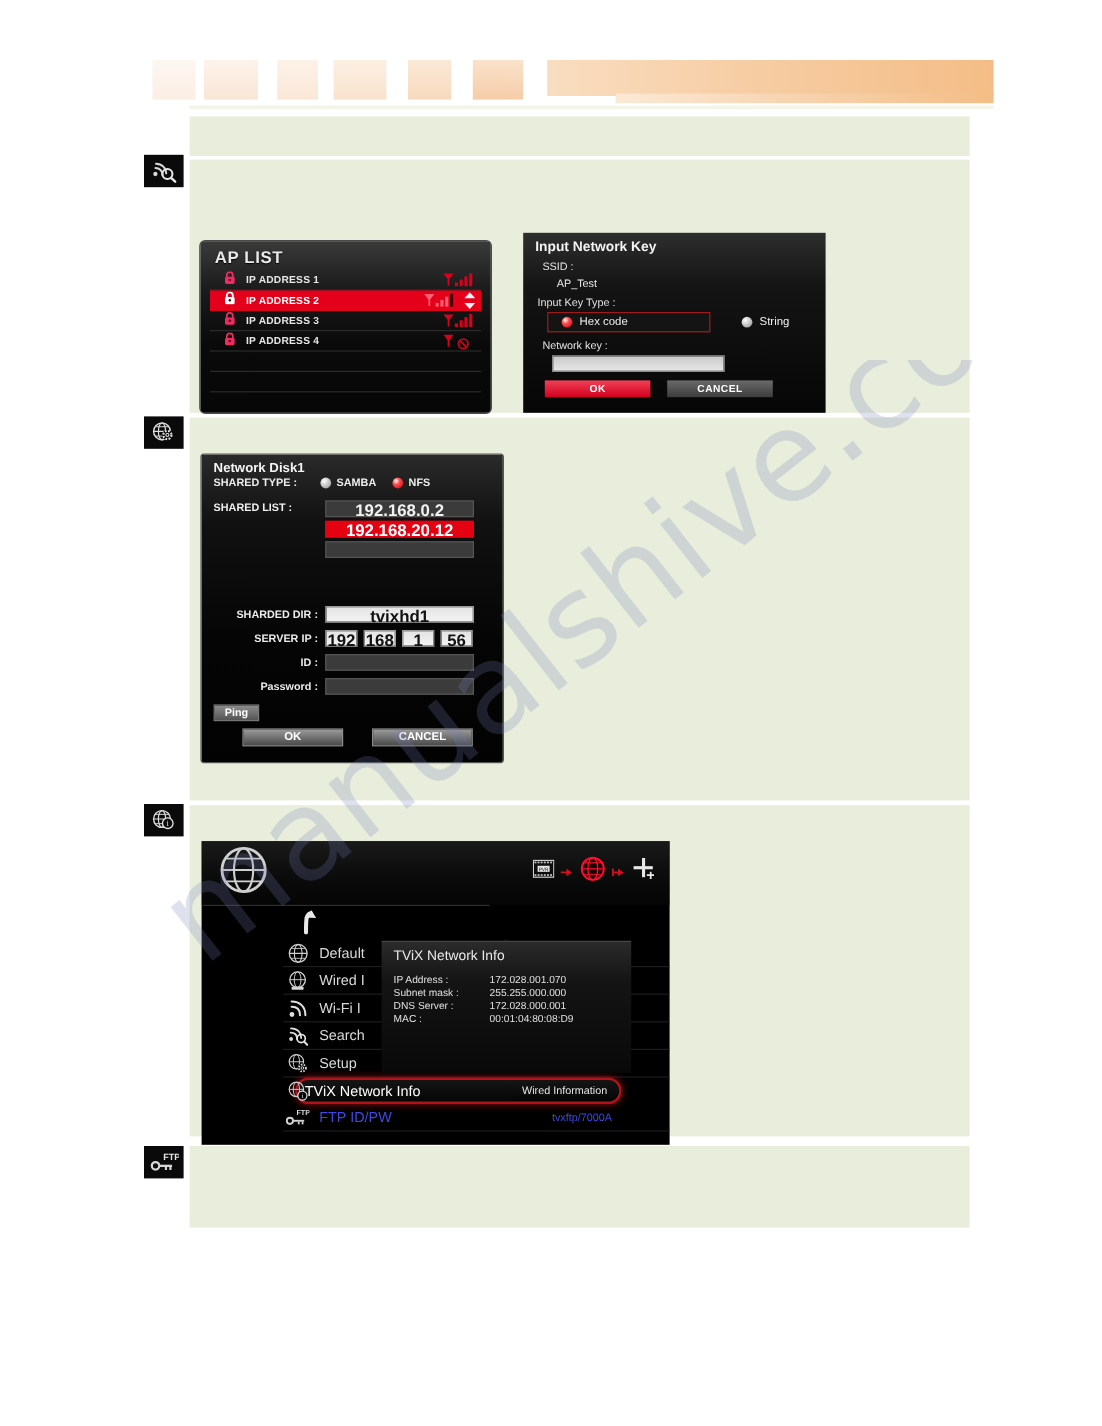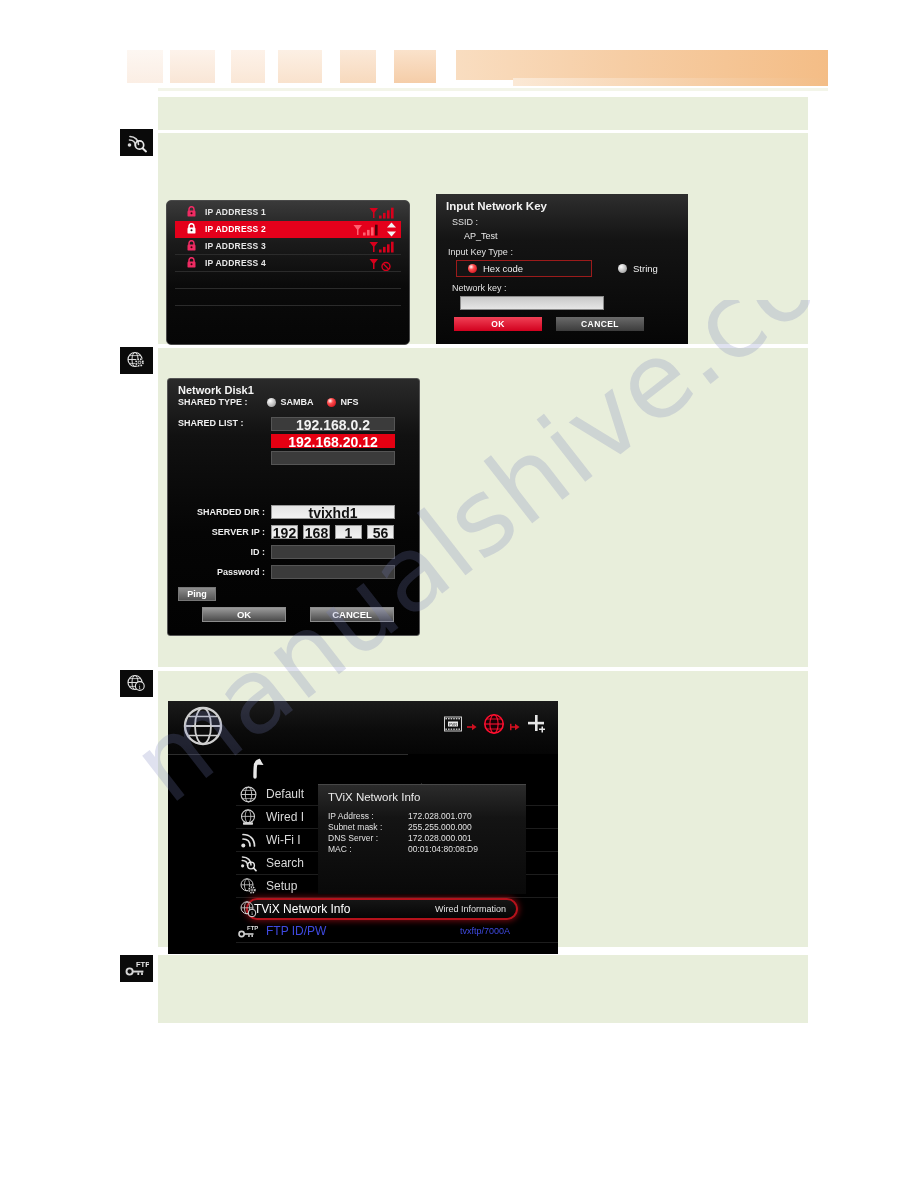--- a/index.html
+++ b/index.html
@@ -386,20 +386,21 @@
   <svg width="24" height="20" viewBox="0 0 24 20">
     <text x="11" y="8" font-size="7.5" font-weight="bold" fill="#e6e6e6" font-family="Liberation Sans, sans-serif">FTP</text>
     <circle cx="4.6" cy="12.5" r="3.1" fill="none" stroke="#d6d6d6" stroke-width="1.9"></circle>
     <rect x="7.4" y="11.6" width="11" height="1.9" fill="#d6d6d6"></rect>
     <rect x="12.4" y="13.4" width="1.8" height="2.6" fill="#d6d6d6"></rect>
     <rect x="16.1" y="13.4" width="1.8" height="2.6" fill="#d6d6d6"></rect>
   </svg>
 </div>
 
 <div id="ap-list">
+  <div id="ap-title">AP LIST</div>
   <div class="ap-rows" id="ap-rows">
       <div class="ap-row">
         <span class="ap-lock"><svg width="9" height="11" viewBox="0 0 9 11">
             <path d="M2 5 V3.2 A2.5 2.5 0 0 1 7 3.2 V5" fill="none" stroke="#ef2b63" stroke-width="1.5"></path>
             <rect x="0.5" y="4.6" width="8" height="6" rx="1.2" fill="#ef2b63"></rect>
             <circle cx="4.5" cy="7.2" r="1" fill="#3a0009"></circle>
           </svg></span>
         <span class="ap-label">IP ADDRESS 1</span>
         <span class="ap-sig"><svg width="26" height="13" viewBox="0 0 26 13">
             <path d="M0.5 1 L9 1 L5.5 5.5 L5.5 11 L4 11 L4 5.5 Z" fill="#d8001c"></path>

